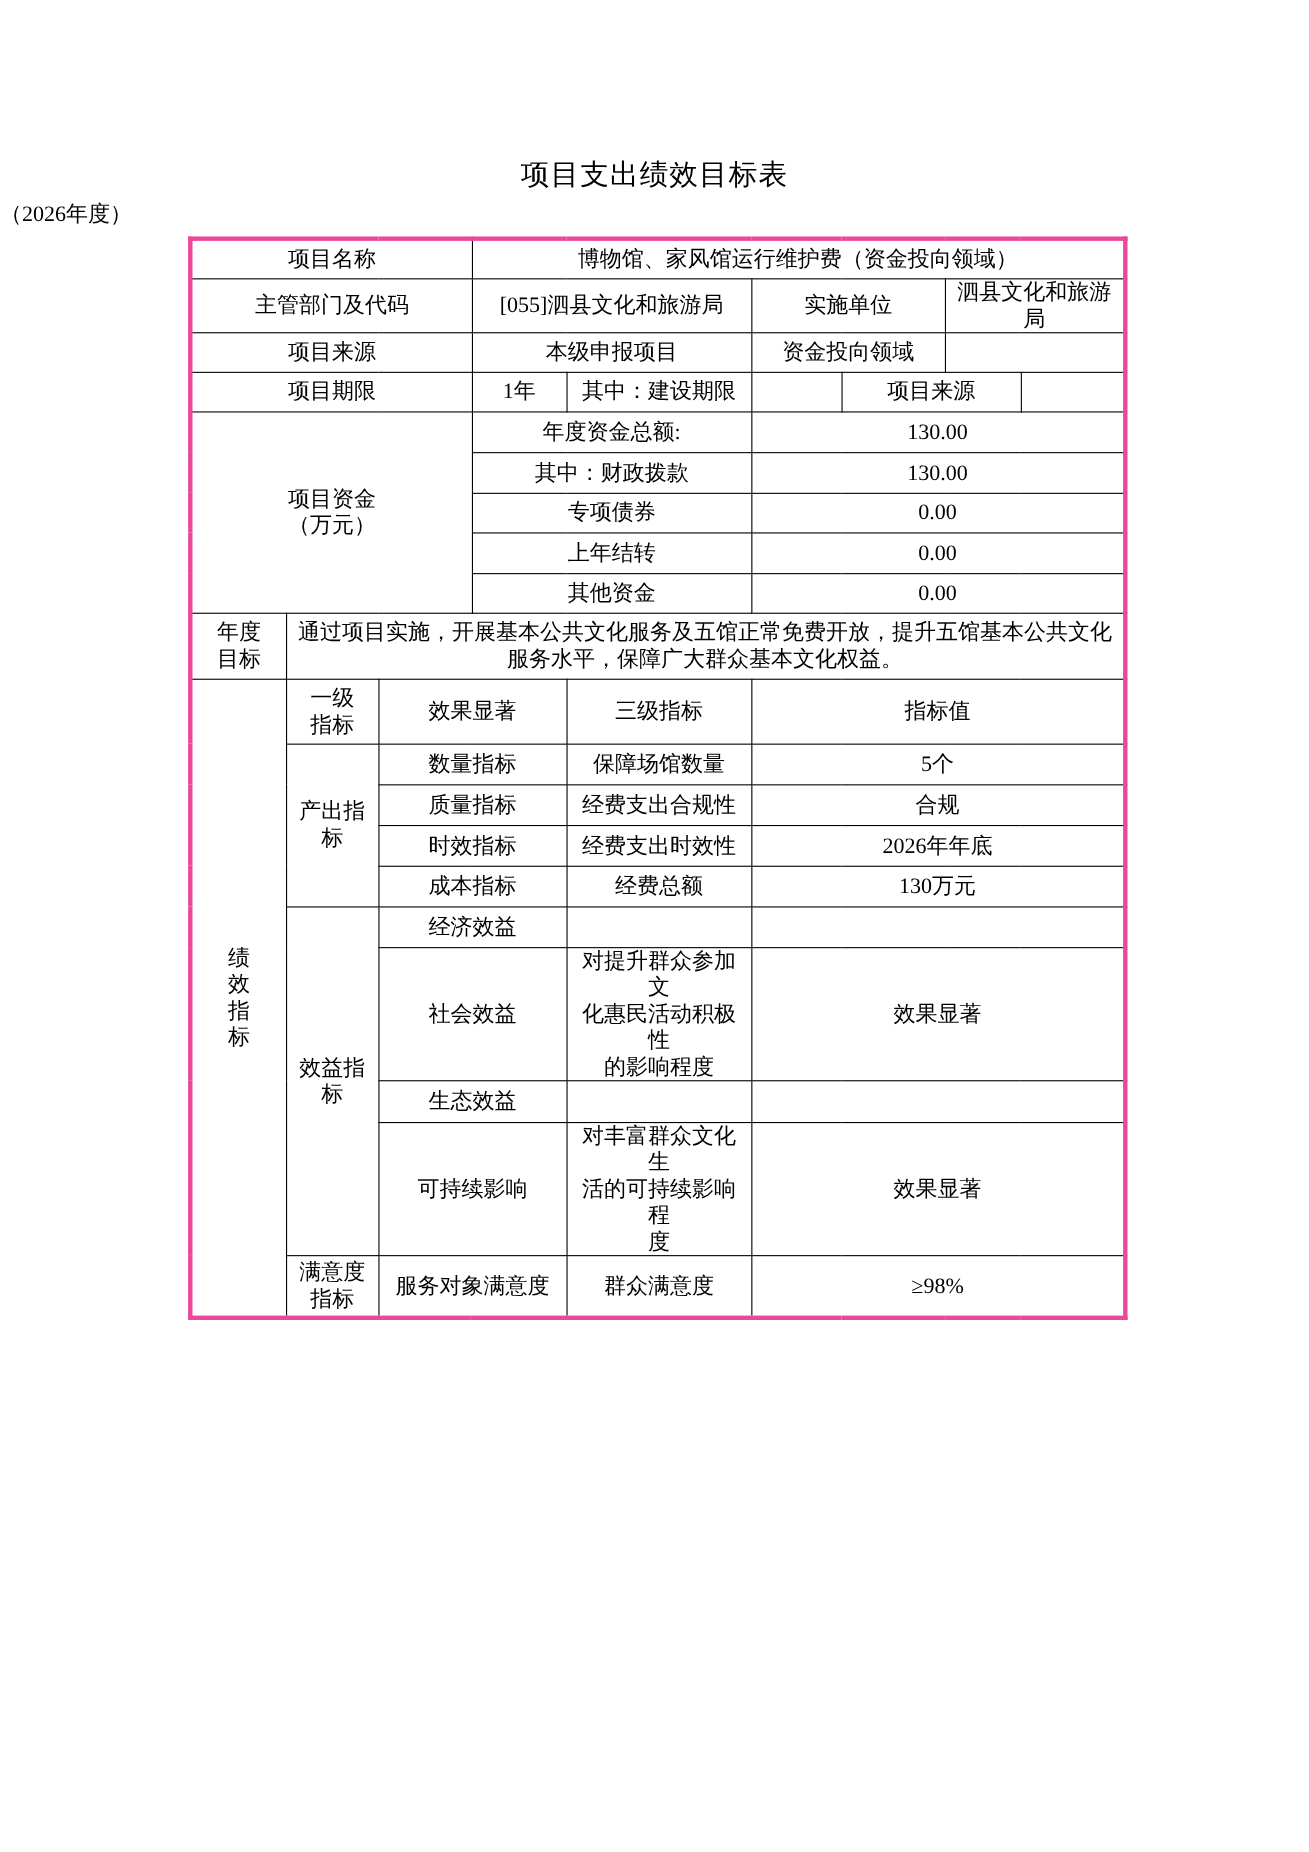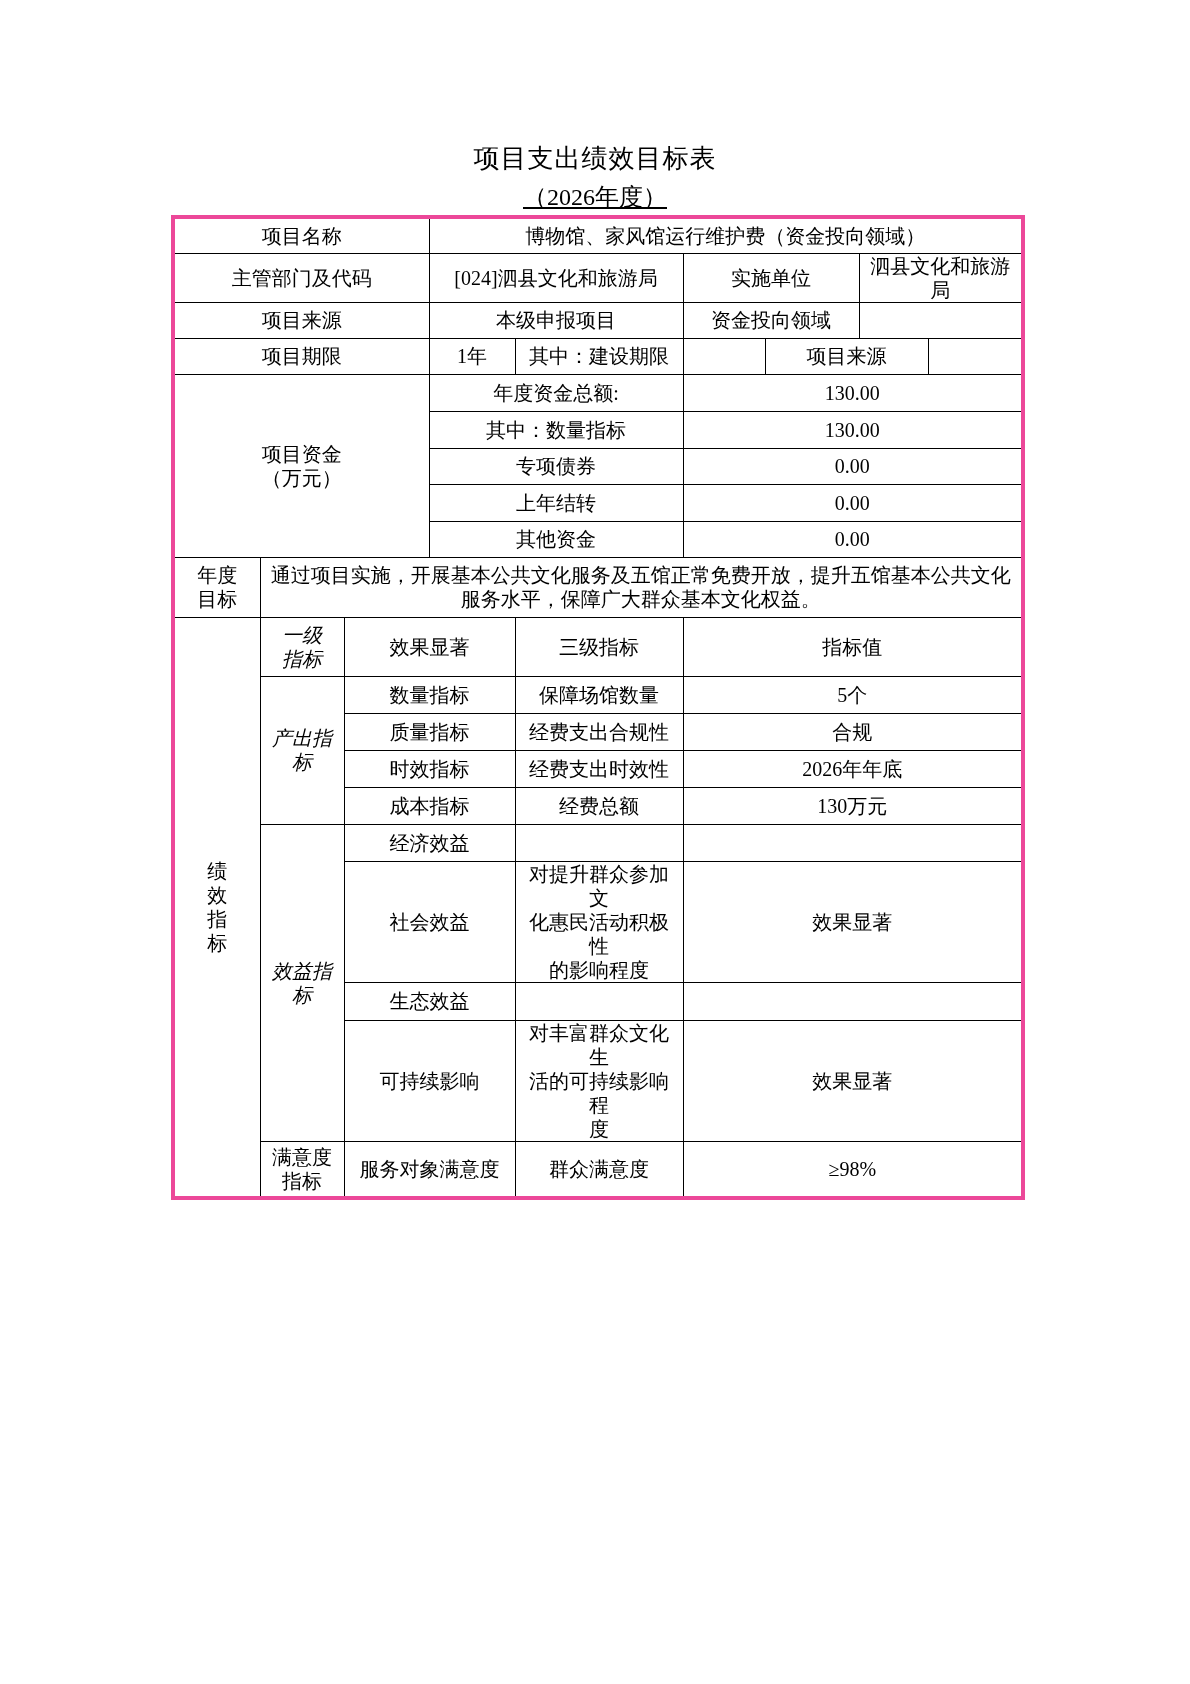--- a/index.html
+++ b/index.html
@@ -19,23 +19,22 @@
     width: 100%;
     text-align: center;
     font-size: 26px;
     letter-spacing: 1px;
   }
   .doc-subtitle {
     position: absolute;
     top: 181px;
     left: 0;
     width: 100%;
-    text-align: center;
-    font-size: 24px;
-    text-decoration: underline;
+    text-align: left;
+    font-size: 20px;
   }
   table.main {
     position: absolute;
     left: 171px;
     top: 215px;
     width: 850px;
     height: 883px;
     border-collapse: collapse;
     table-layout: fixed;
     border: 4px solid #ec4899;
@@ -47,21 +46,21 @@
     line-height: 1.2;
     text-align: center;
     vertical-align: middle;
     padding: 0 4px;
     white-space: pre-line;
     overflow: hidden;
   }
   td.left { text-align: left; padding-left: 7px; }
   td.val  { text-align: left; padding-left: 6px; }
   td.goal { text-align: left; padding: 4px 8px 4px 7px; line-height: 1.28; font-family: Liberation Serif, serif; }
-  td.thick-bottom { border-bottom: 3px solid #000; font-style: italic; }
+  td.thick-bottom { border-bottom: 3px solid #000; }
   td.vertical { line-height: 1.3; }
 </style>
 </head>
 <body>
 
 <div class="page">
 
   <div class="doc-title">项目支出绩效目标表</div>
   <div class="doc-subtitle">（2026年度）</div>
 
@@ -79,21 +78,21 @@
     </colgroup>
 
     <tbody>
         <tr style="height:36px">
       <td colspan="3">项目名称</td>
       <td colspan="6">博物馆、家风馆运行维护费（资金投向领域）</td>
     </tr>
 
     <tr style="height:36px">
       <td colspan="3">主管部门及代码</td>
-      <td colspan="2">[024]泗县文化和旅游局</td>
+      <td colspan="2">[055]泗县文化和旅游局</td>
       <td colspan="2">实施单位</td>
       <td colspan="2">泗县文化和旅游局</td>
     </tr>
 
     <tr style="height:36px">
       <td colspan="3">项目来源</td>
       <td colspan="2">本级申报项目</td>
       <td colspan="2">资金投向领域</td>
       <td colspan="2"></td>
     </tr>
@@ -107,21 +106,21 @@
       <td></td>
     </tr>
 
     <tr style="height:37px">
       <td colspan="3" rowspan="5">项目资金
 （万元）</td>
       <td colspan="2" class="left">年度资金总额:</td>
       <td colspan="4" class="val">130.00</td>
     </tr>
     <tr style="height:37px">
-      <td colspan="2" class="left">其中：数量指标</td>
+      <td colspan="2" class="left">其中：财政拨款</td>
       <td colspan="4" class="val">130.00</td>
     </tr>
     <tr style="height:36px">
       <td colspan="2" class="left">专项债券</td>
       <td colspan="4" class="val">0.00</td>
     </tr>
     <tr style="height:37px">
       <td colspan="2" class="left">上年结转</td>
       <td colspan="4" class="val">0.00</td>
     </tr>

